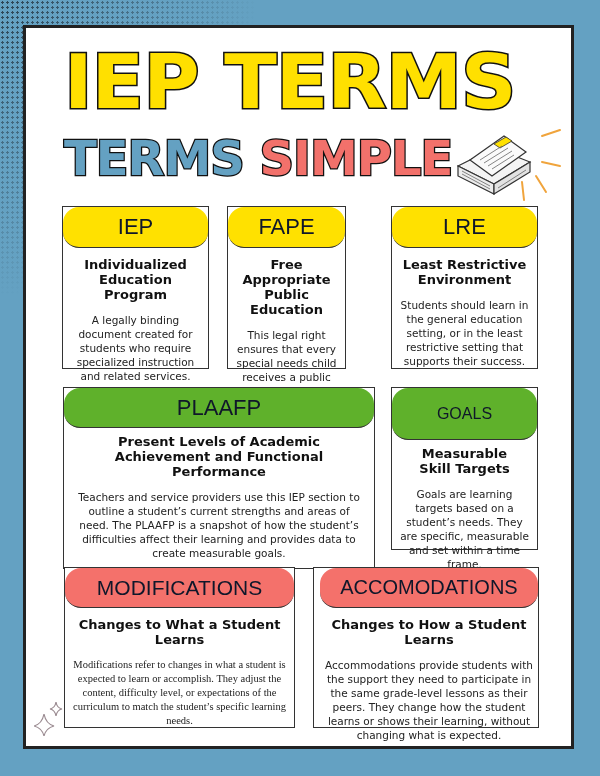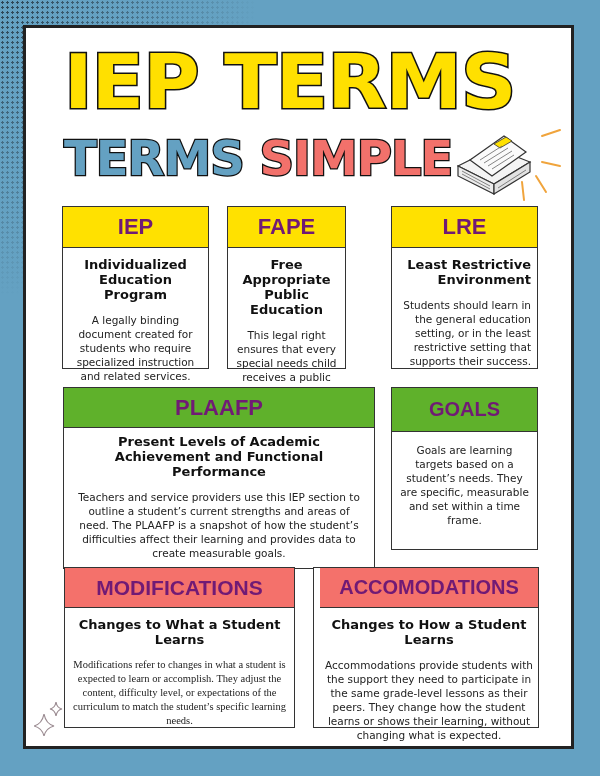--- a/index.html
+++ b/index.html
@@ -50,23 +50,24 @@
     .box {
       position: absolute;
       border: 1.5px solid #333333;
       box-sizing: border-box;
       background: #ffffff;
       text-align: center;
     }
     .box-head {
       border-bottom: 1.5px solid #333333;
       font-family: "Liberation Sans", sans-serif;
-      font-weight: bold; color: #701a75;
+      font-weight: normal; color: #0f172a;
       display: flex; align-items: center; justify-content: center;
       box-sizing: border-box;
+      border-radius: 16px;
     }
     .yellow { background: #ffe100; }
     .green { background: #5fb12b; }
     .red { background: #f4716b; }
     .box-sub {
       font-family: "DejaVu Sans", sans-serif;
       font-weight: bold; font-size: 13px; line-height: 15px;
       color: #111111;
       margin: 9px 6px 0 6px;
     }
@@ -118,34 +119,35 @@
     <div class="box-sub">Individualized Education Program</div>
     <div class="box-body">A legally binding document created for students who require specialized instruction and related services.</div>
   </div>
 
   <div class="box" style="left:201px; top:178px; width:119px; height:163px;">
     <div class="box-head yellow" style="height:41px; font-size:22px;">FAPE</div>
     <div class="box-sub">Free Appropriate Public Education</div>
     <div class="box-body">This legal right ensures that every special needs child receives a public education designed to support their learning.</div>
   </div>
 
-  <div class="box" style="left:365px; top:178px; width:147px; height:163px;text-align:right;">
+  <div class="box" style="left:365px; top:178px; width:147px; height:163px;">
     <div class="box-head yellow" style="height:41px; font-size:22px;">LRE</div>
     <div class="box-sub">Least Restrictive Environment</div>
     <div class="box-body">Students should learn in the general education setting, or in the least restrictive setting that supports their success.</div>
   </div>
 
   <div class="box" style="left:37px; top:359px; width:312px; height:182px;">
     <div class="box-head green" style="height:40px; font-size:22px;">PLAAFP</div>
     <div class="box-sub" style="margin:6px 20px 0 20px;">Present Levels of Academic Achievement and Functional Performance</div>
     <div class="box-body" style="margin:11px 8px 0 8px;">Teachers and service providers use this IEP section to outline a student’s current strengths and areas of need. The PLAAFP is a snapshot of how the student’s difficulties affect their learning and provides data to create measurable goals.</div>
   </div>
 
   <div class="box" style="left:365px; top:359px; width:147px; height:163px;">
-    <div class="box-head green" style="height:44px; font-size:20px;">GOALS</div>
+    <div class="box-head green" style="height:52px; font-size:16px;">GOALS</div>
+    <div class="box-sub" style="margin:6px 20px 0 20px;">Measurable Skill Targets</div>
     <div class="box-body">Goals are learning targets based on a student’s needs. They are specific, measurable and set within a time frame.</div>
   </div>
 
   <div class="box" style="left:38px; top:539px; width:231px; height:161px;">
     <div class="box-head red" style="height:40px; font-size:21px;">MODIFICATIONS</div>
     <div class="box-sub">Changes to What a Student Learns</div>
     <div class="box-body" style="margin:11px 5px 0 5px;font-family:Liberation Serif, serif;">Modifications refer to changes in what a student is expected to learn or accomplish.  They adjust the content, difficulty level, or expectations of the curriculum to match the student’s specific learning needs.</div>
   </div>
 
   <div class="box" style="left:287px; top:539px; width:226px; height:161px;padding-left:6px;">

